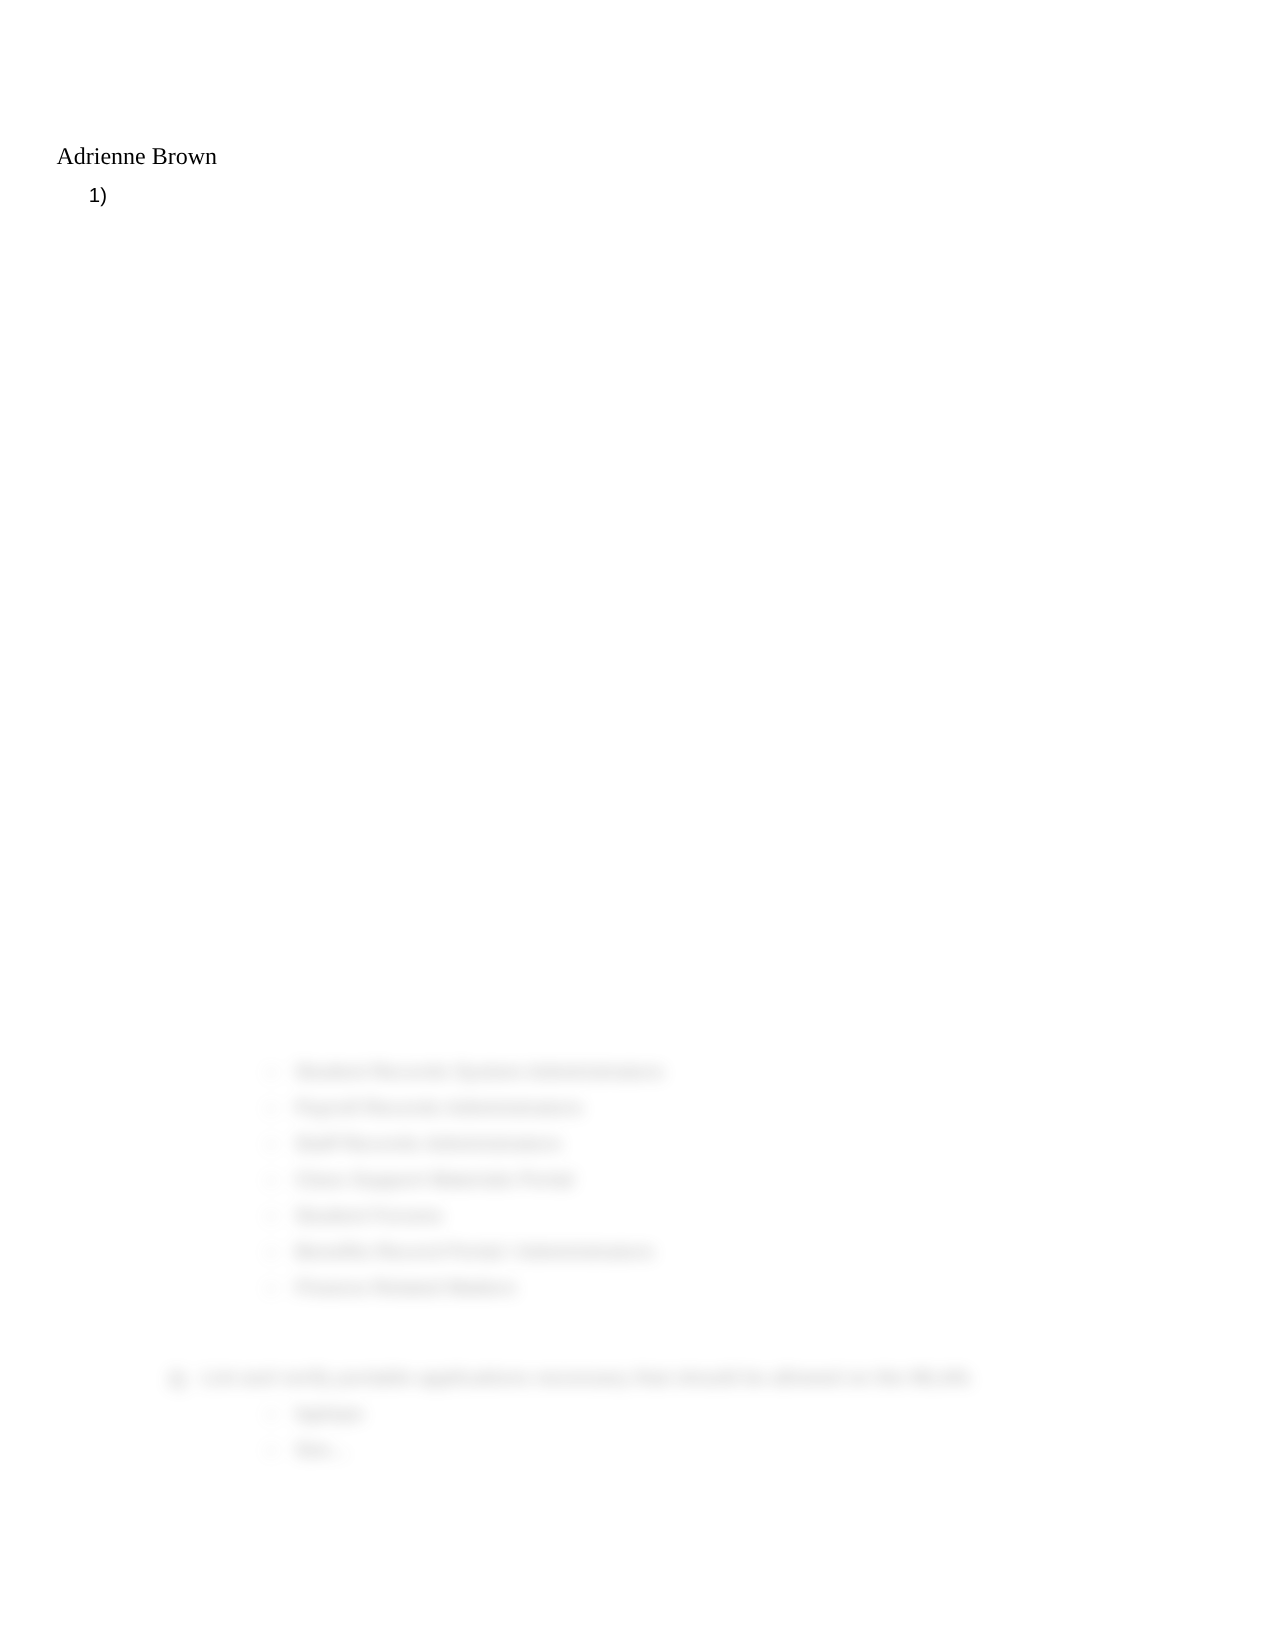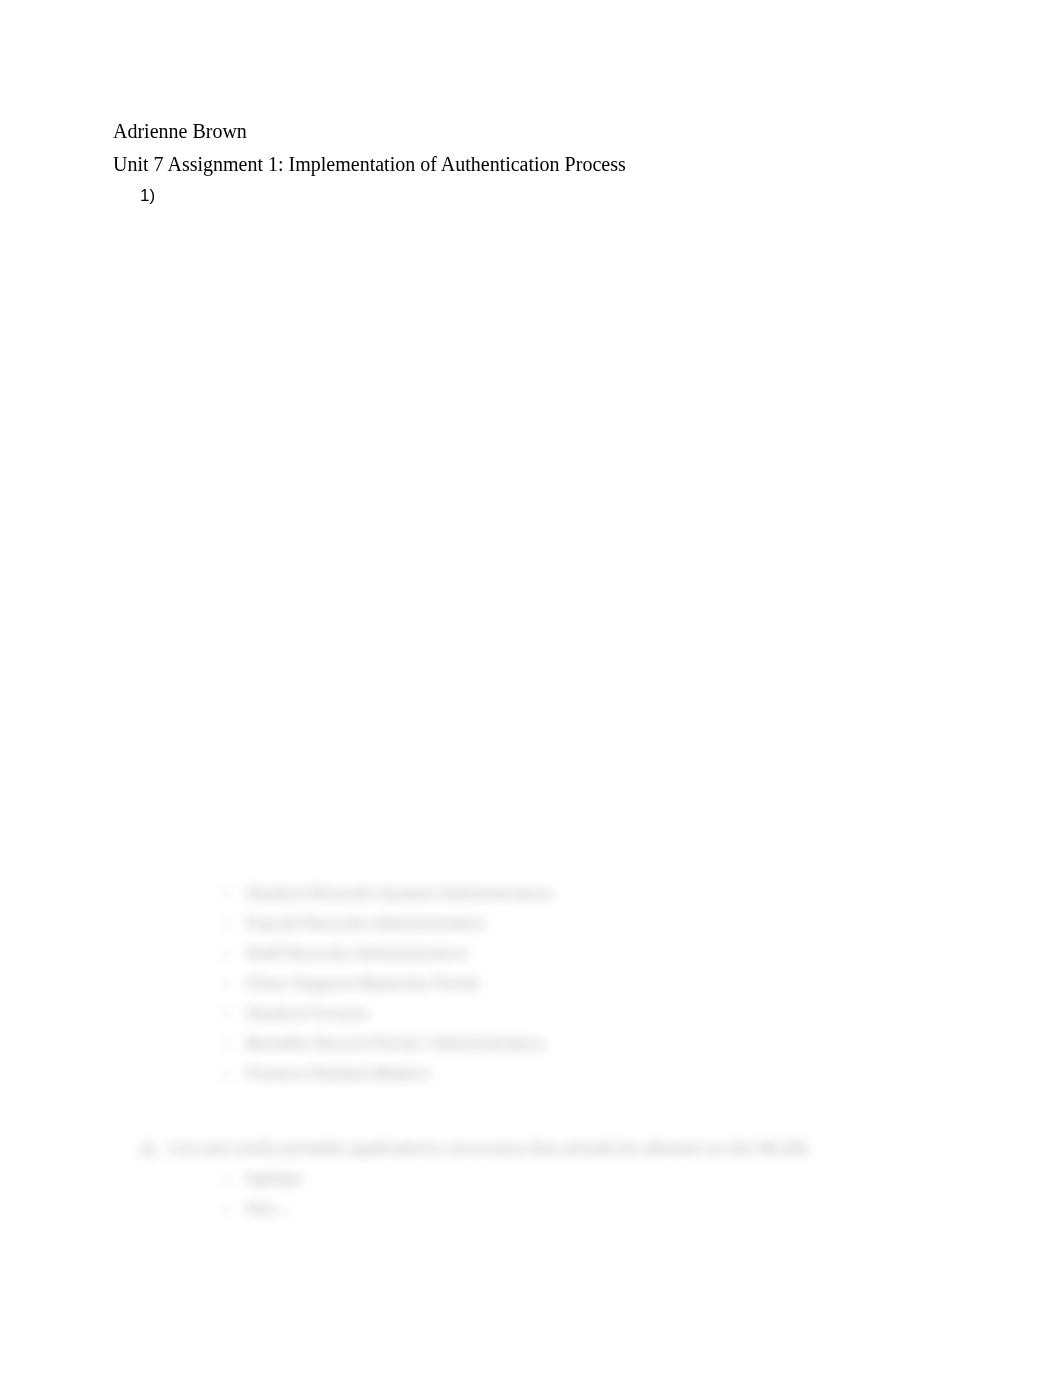--- a/index.html
+++ b/index.html
@@ -9,21 +9,21 @@
     }
     body {
       width: 1062px;
       height: 1377px;
       background: #ffffff;
       font-family: "Times New Roman", Times, serif;
       color: #000000;
       position: relative;
     }
     .page {
-      padding: 120px 113px 60px 113px;
+      padding: 120px 113px 60px 47px;
     }
     .author {
       font-size: 20px;
       font-family: "Times New Roman", Times, serif;
       margin-bottom: 10px;
     }
     .title {
       font-size: 20px;
       font-family: "Times New Roman", Times, serif;
       margin-bottom: 10px;
@@ -82,21 +82,20 @@
       border-radius: 50%;
       margin-right: 16px;
       flex-shrink: 0;
     }
   </style>
 </head>
 <body>
 
 <div class="page">
   <div class="author">Adrienne Brown</div>
-  <div class="title">Unit 7 Assignment 1: Implementation of Authentication Process</div>
   <div class="numbered-item">
     <span class="number-label">1)</span>
   </div>
 </div>
 
 <div class="blurred-section blurred-list-1">
   <div class="blurred-bullet">
     <span class="bullet-circle"></span>
     <span>Student Records System Administrators</span>
   </div>

